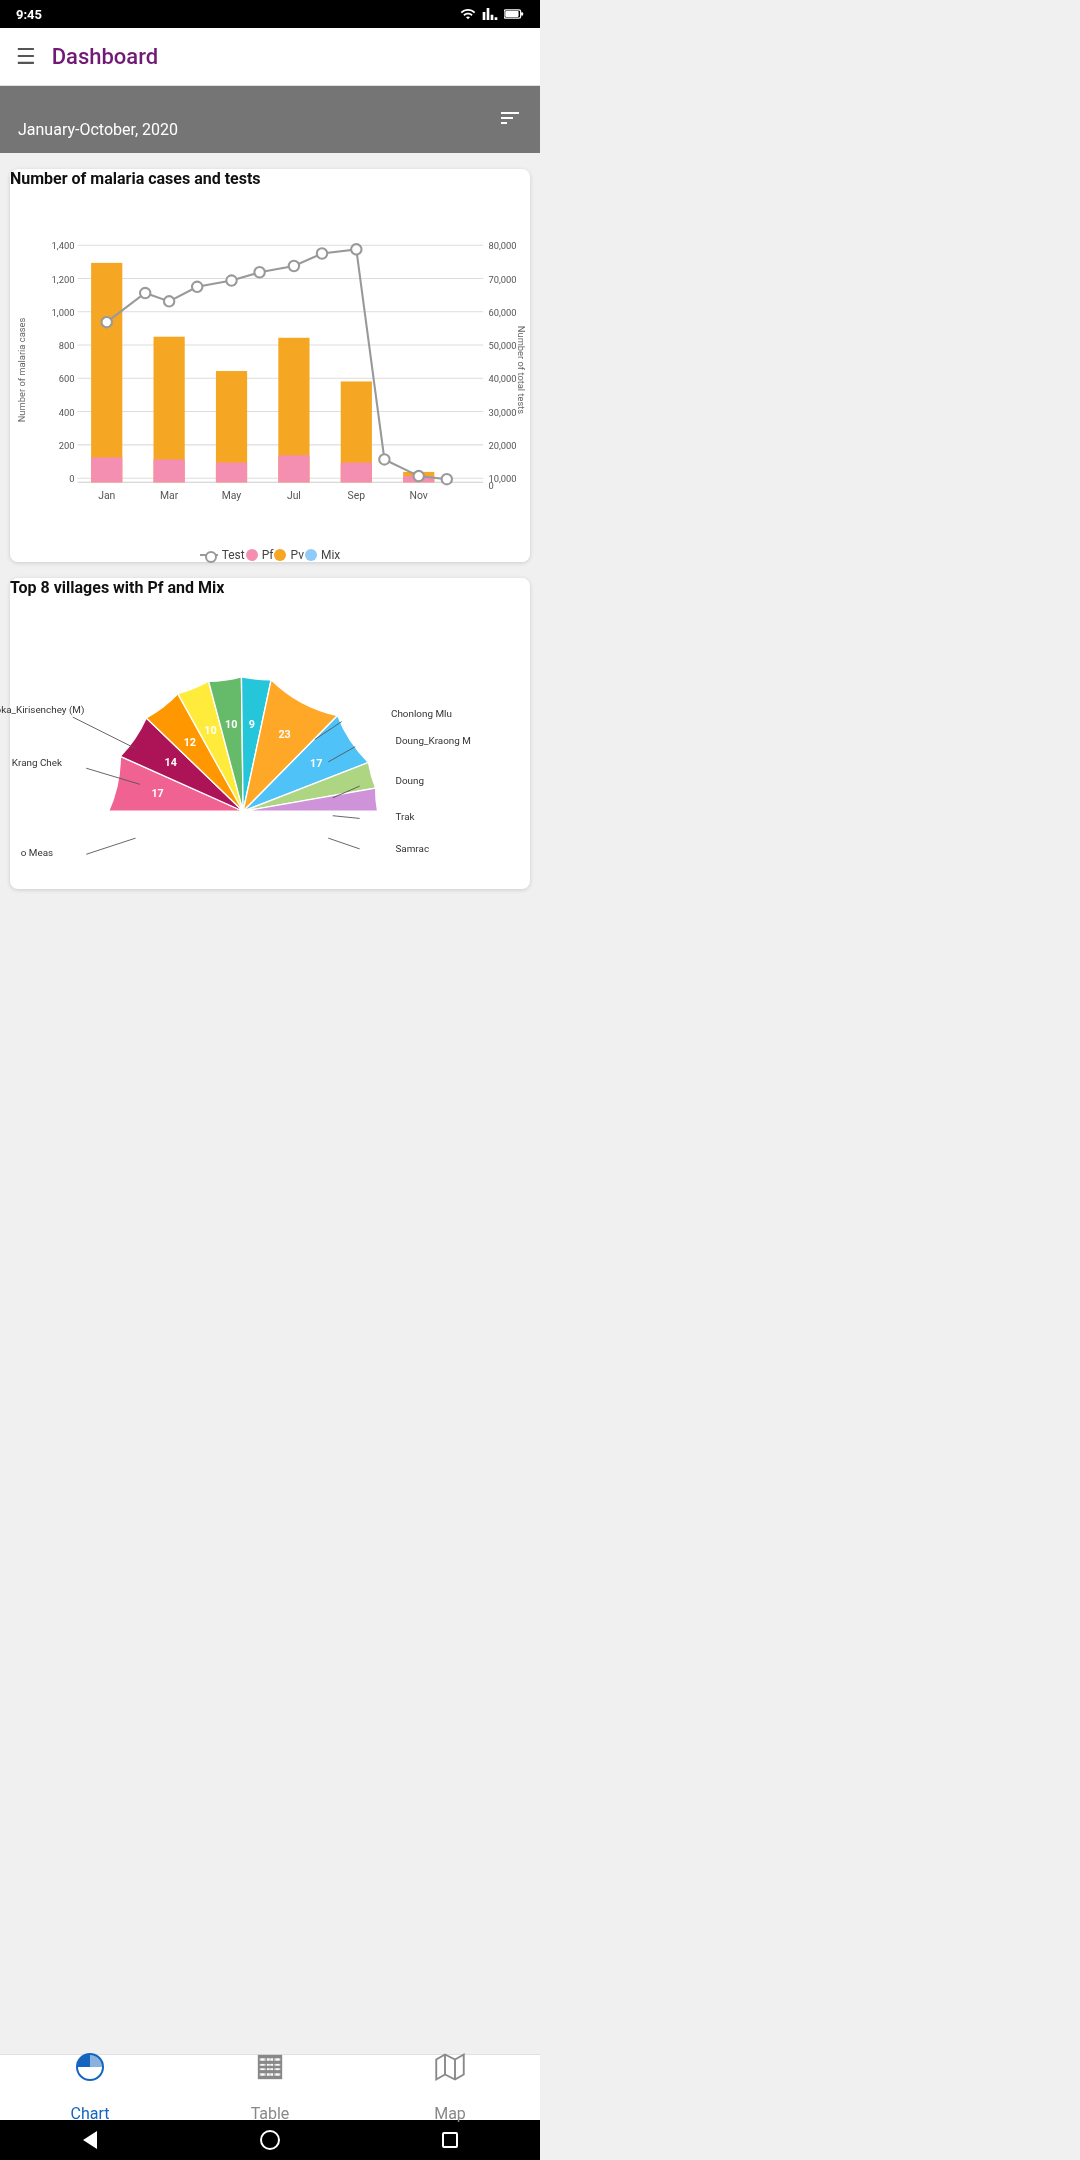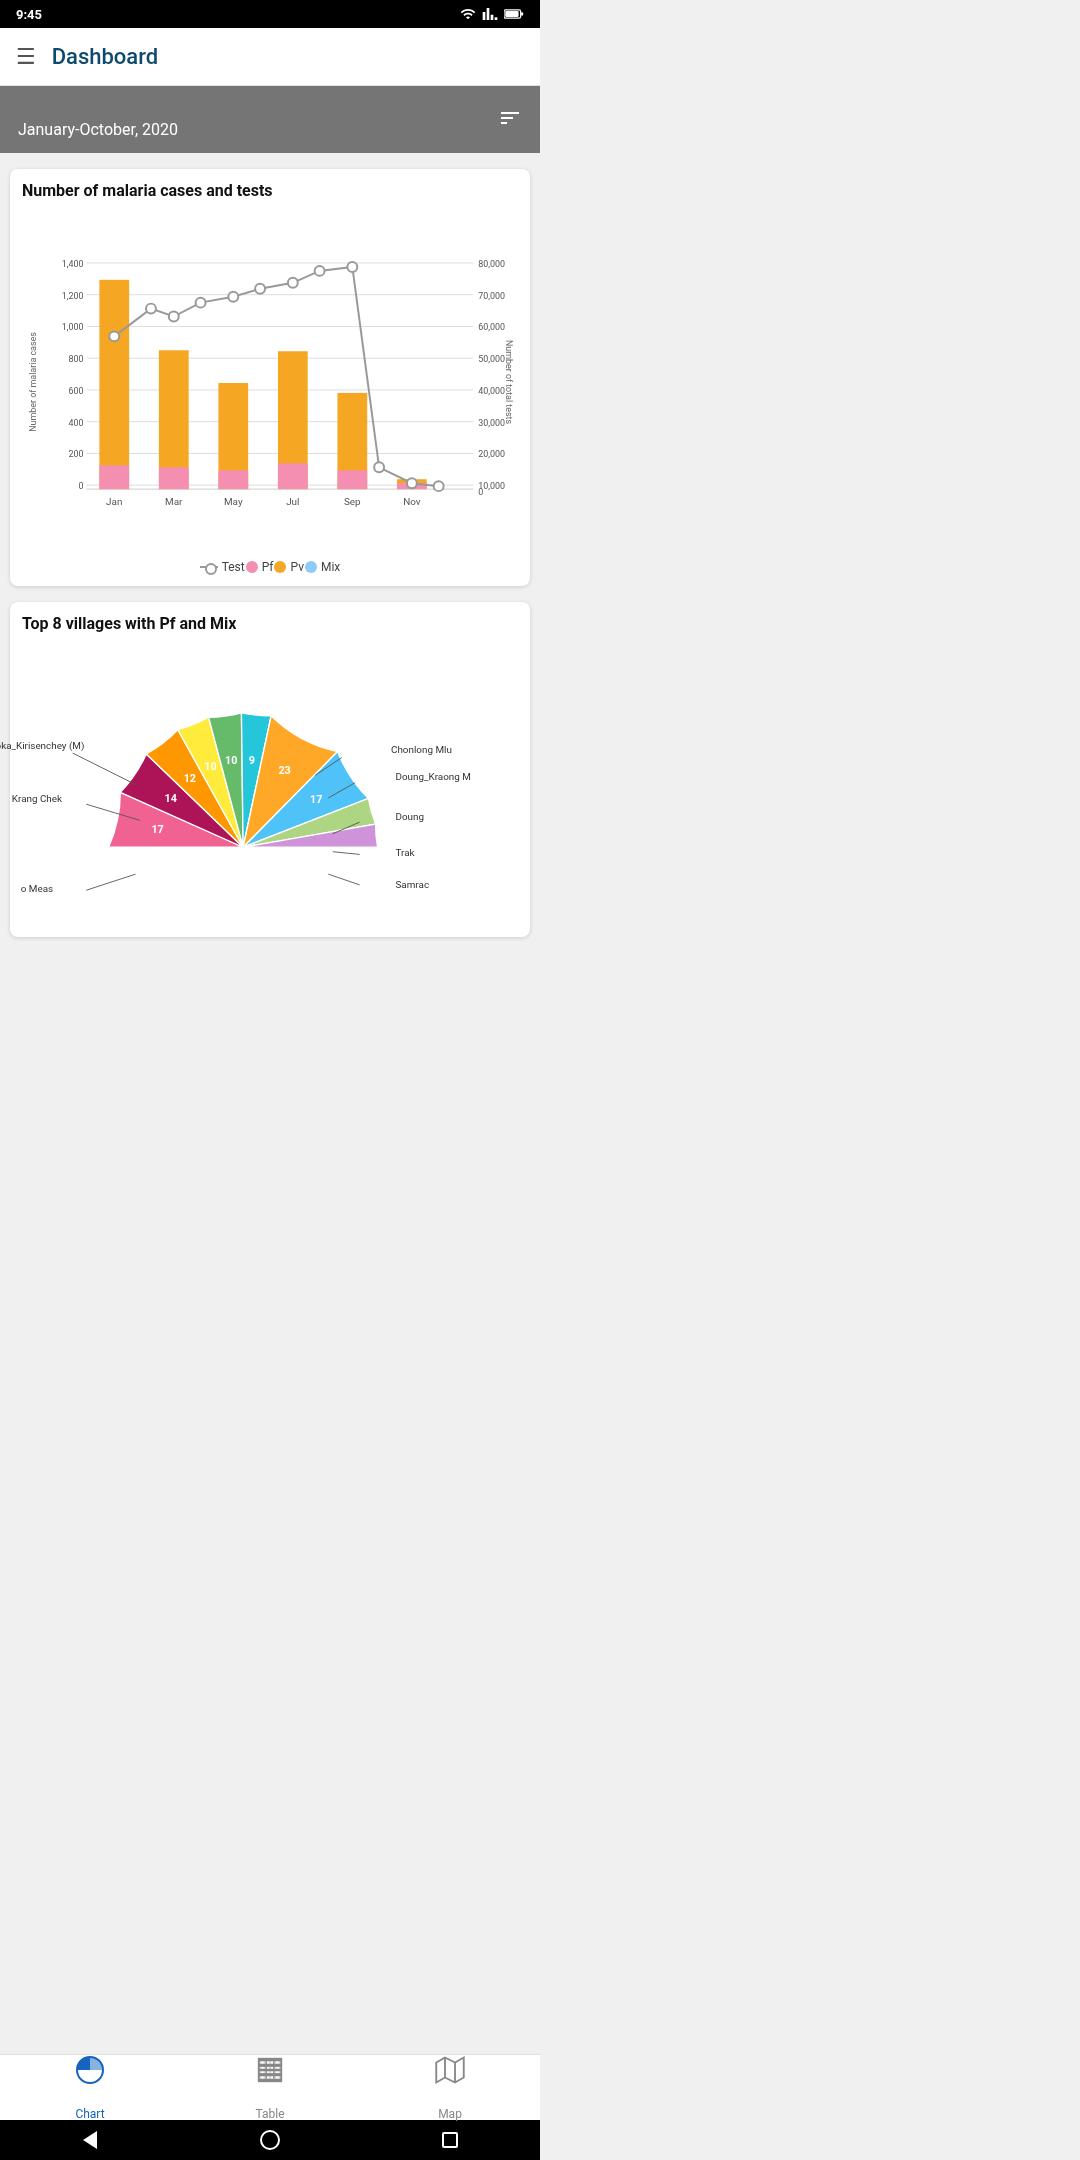--- a/index.html
+++ b/index.html
@@ -38,41 +38,41 @@
     }
     .hamburger {
       font-size: 22px;
       margin-right: 16px;
       cursor: pointer;
       color: #555;
     }
     .top-bar-title {
       font-size: 22px;
       font-weight: 500;
-      color: #0c4a6e;
+      color: #701a75;
     }
 
     
     .filter-bar {
       background: #757575;
       color: #fff;
       display: flex;
       justify-content: space-between;
       align-items: center;
       padding: 14px 18px;
     }
     .filter-bar-title { font-size: 16px; margin-top: 20px; }
     .filter-icon { font-size: 18px; cursor: pointer; }
 
     
     .card {
       background: #fff;
       border-radius: 8px;
       margin: 16px 10px;
-      padding: 12px;
+      padding: 0;
       box-shadow: 0 1px 4px rgba(0,0,0,0.15);
     }
     .card-title {
       font-size: 16px;
       font-weight: bold;
       color: #111;
       margin-bottom: 12px;
     }
 
     
@@ -133,21 +133,21 @@
       align-items: center;
       height: 66px;
       z-index: 100;
     }
     .nav-item {
       display: flex;
       flex-direction: column;
       align-items: center;
       gap: 16px;
       cursor: pointer;
-      font-size: 12px;
+      font-size: 16px;
       color: #888;
       flex: 1;
     }
     .nav-item.active { color: #1565C0; }
     .nav-icon { font-size: 26px; }
 
     
     .android-nav {
       position: fixed;
       bottom: 0;

